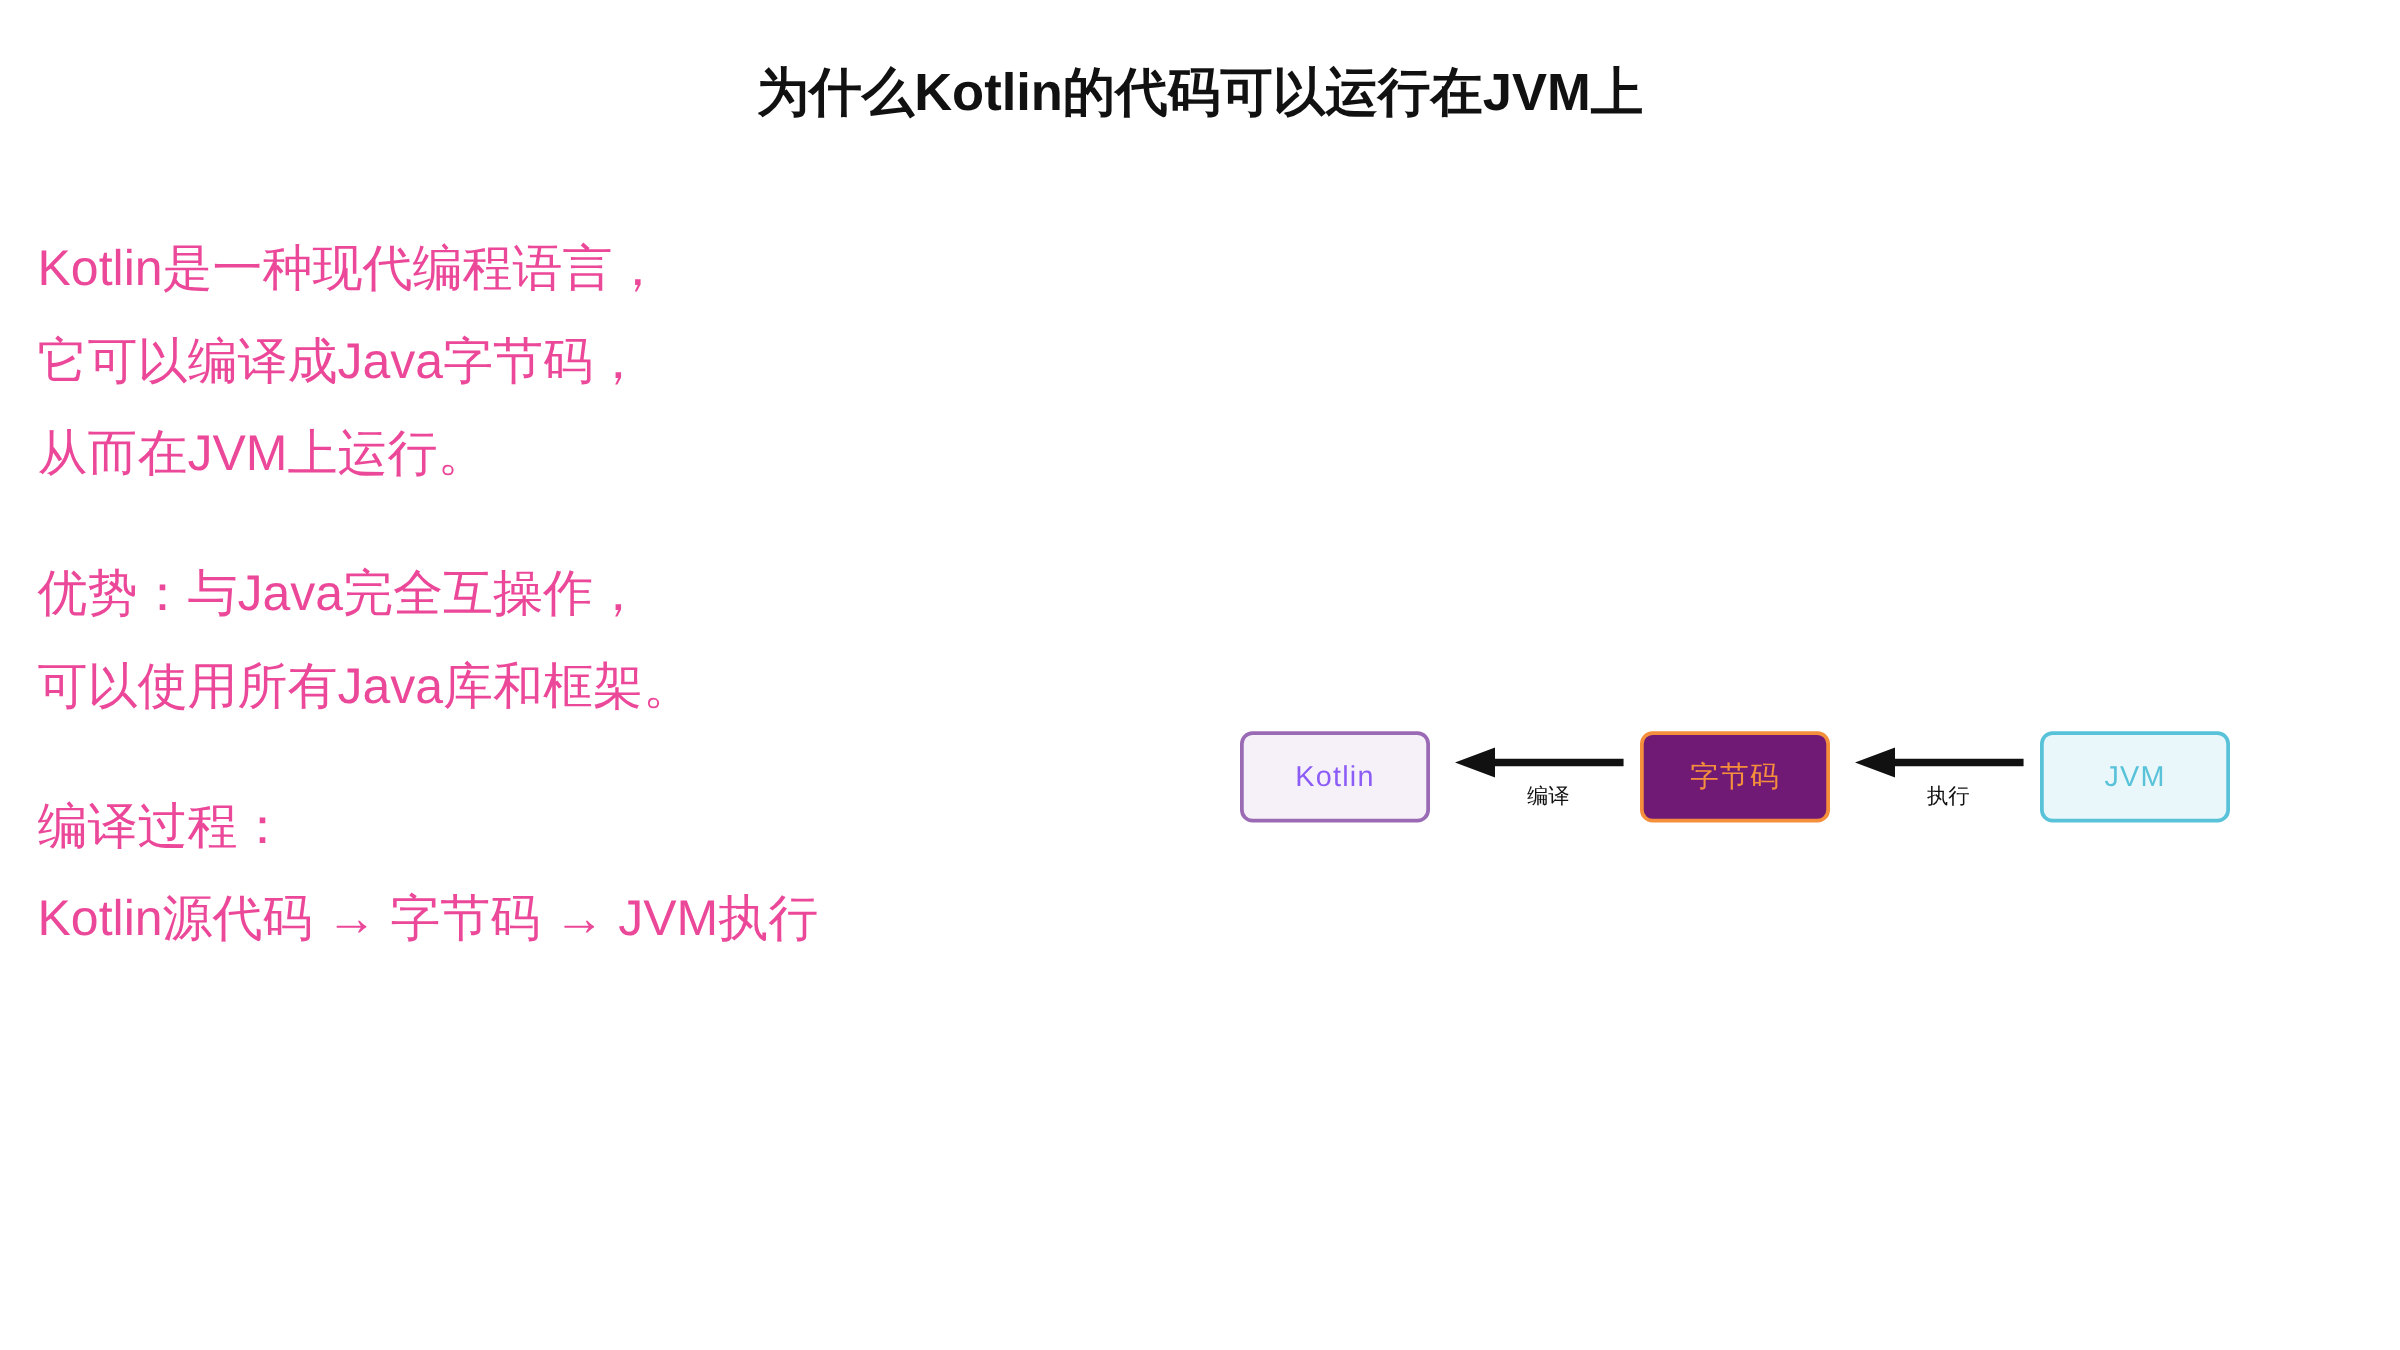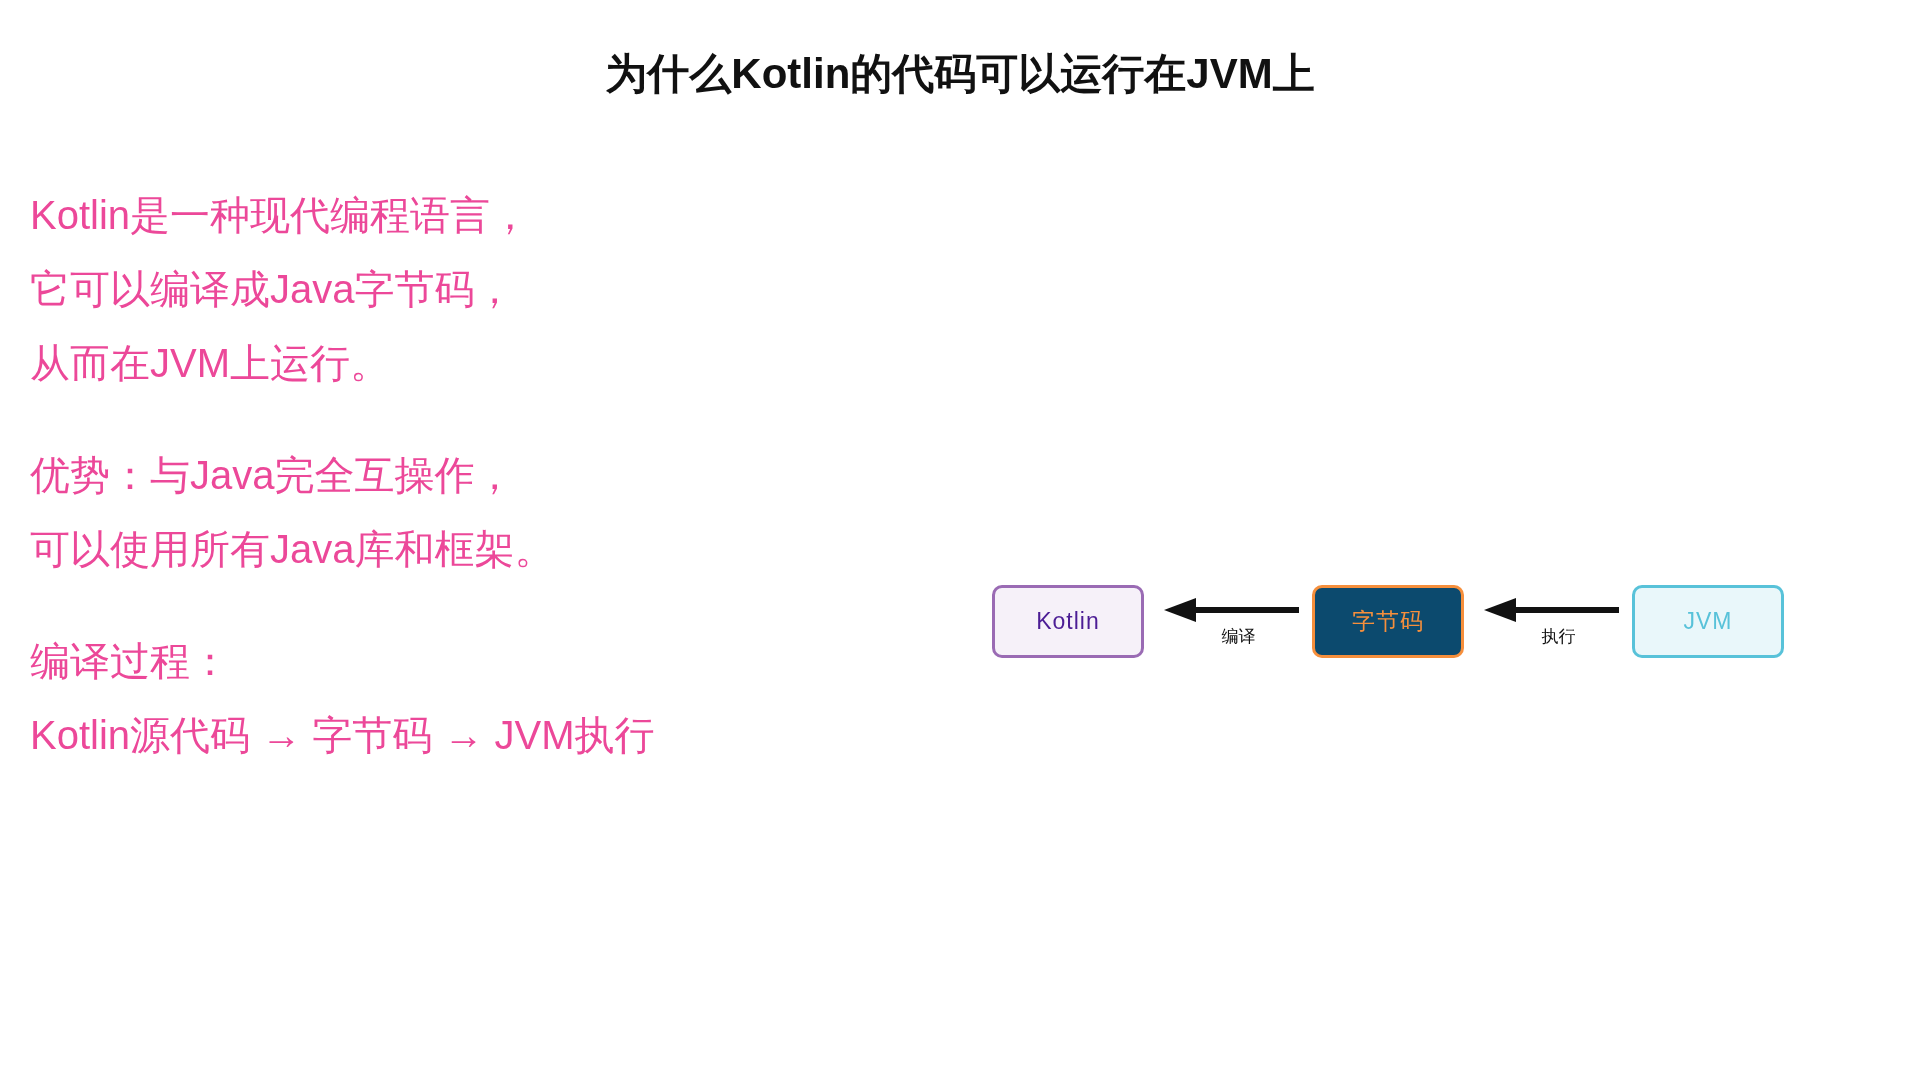--- a/index.html
+++ b/index.html
@@ -48,25 +48,25 @@
     border: 3px solid #000;
     display: flex;
     align-items: center;
     justify-content: center;
     font-size: 23px;
     letter-spacing: 1px;
   }
   .node--kotlin {
     border-color: #9a6bb4;
     background: #f6f1f9;
-    color: #4c1d95;
+    color: #8b5cf6;
   }
   .node--bytecode {
     border-color: #f68f3c;
-    background: #0c4a6e;
+    background: #701a75;
     color: #f68f3c;
     text-align: center;
   }
   .node--jvm {
     border-color: #58c2d9;
     background: #e9f7fa;
     color: #58c2d9;
     text-align: center;
   }
   .connector {

